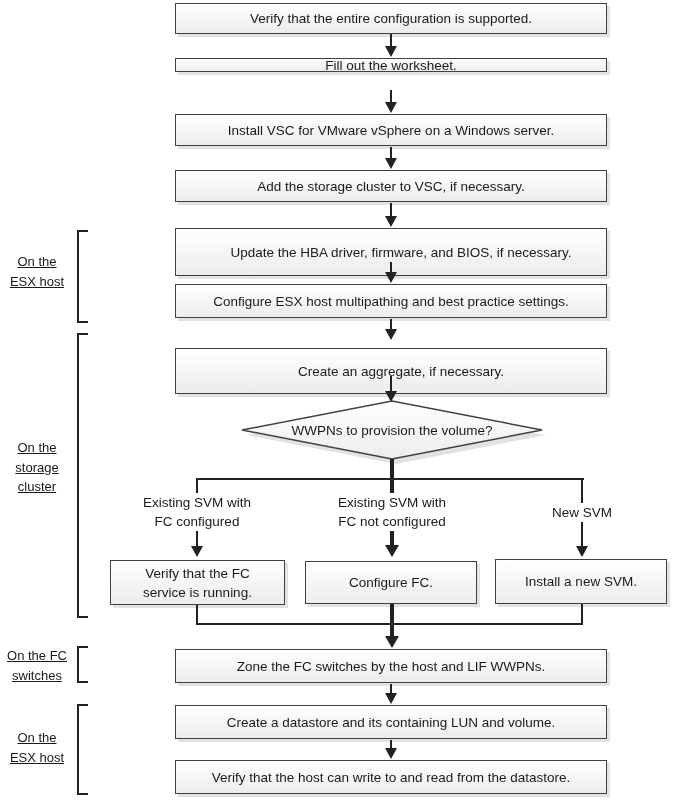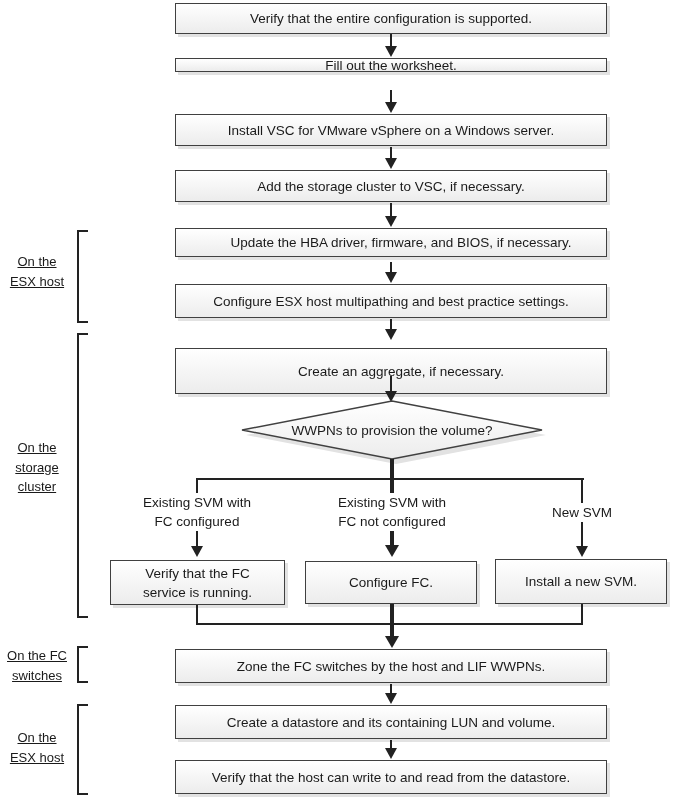--- a/index.html
+++ b/index.html
@@ -100,21 +100,21 @@
   </div>
   <div class="box" style="top:58px;height:14px;">
     <span>Fill out the worksheet.</span>
   </div>
   <div class="box" style="top:114px;height:32px;">
     <span>Install VSC for VMware vSphere on a Windows server.</span>
   </div>
   <div class="box" style="top:170px;height:32px;">
     <span>Add the storage cluster to VSC, if necessary.</span>
   </div>
-  <div class="box" style="top:228px;height:29px;padding-left:20px;">
+  <div class="box" style="top:228px;height:48px;padding-left:20px;">
     <span>Update the HBA driver, firmware, and BIOS, if necessary.</span>
   </div>
   <div class="box" style="top:284px;height:34px;">
     <span>Configure ESX host multipathing and best practice settings.</span>
   </div>
   <div class="box" style="top:348px;height:46px;padding-left:20px;">
     <span>Create an aggregate, if necessary.</span>
   </div>
 
   <div class="arrow" style="left:385px;top:34px;height:23px;">

